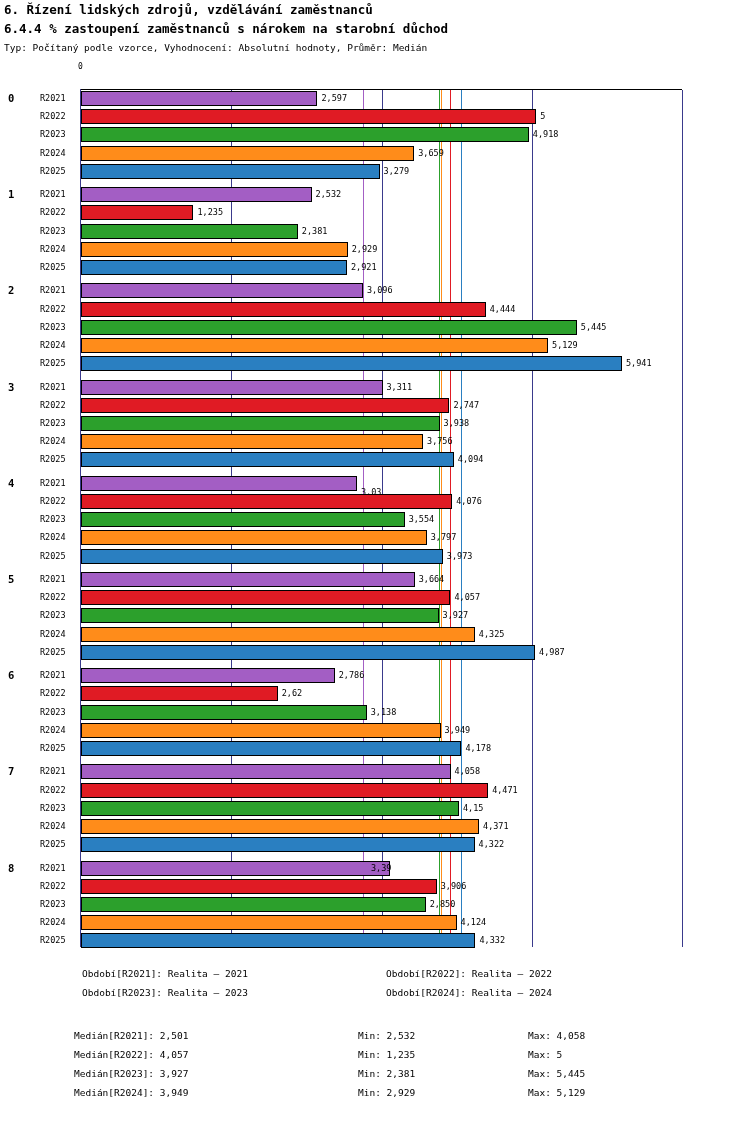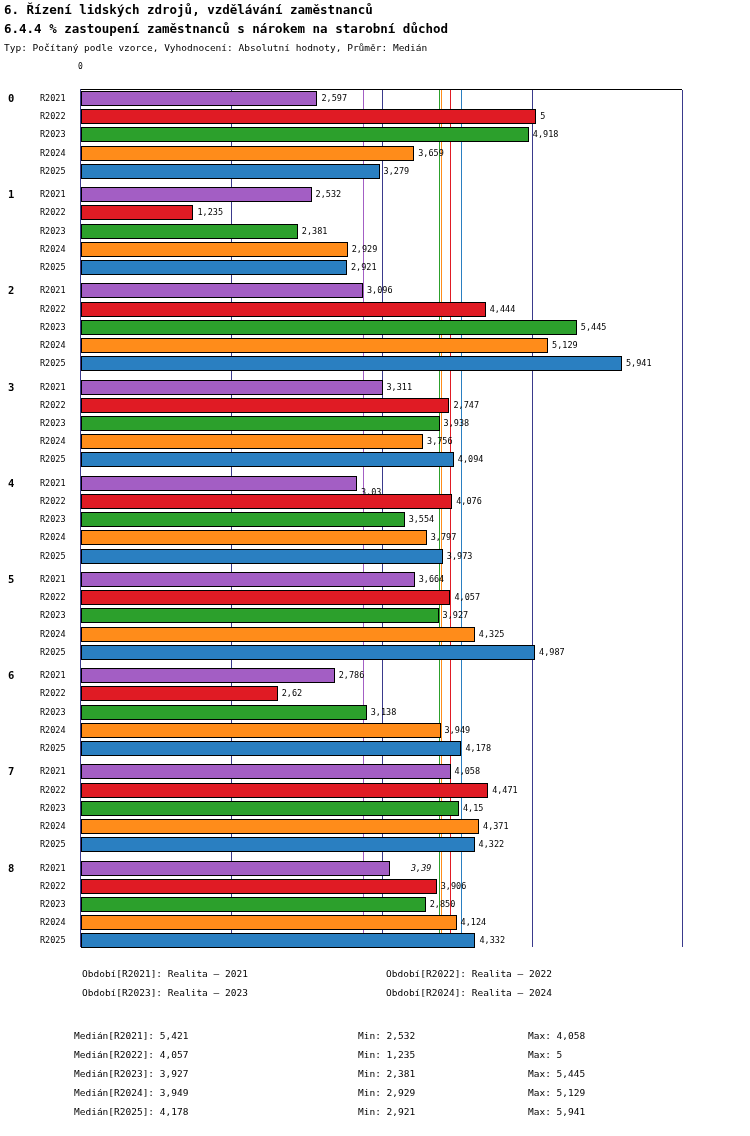--- a/index.html
+++ b/index.html
@@ -338,21 +338,21 @@
         </div>
         <div class="row" style="top: 774.2px;">
           <div class="row-label">R2025</div>
           <div class="bar" style="width: 393.564px; background: rgb(42, 127, 193);"></div>
           <div class="bar-value" style="left: 478.564px;">4,322</div>
         </div>
         <div class="group-label" style="top: 799.6px;">8</div>
         <div class="row" style="top: 797.6px;">
           <div class="row-label">R2021</div>
           <div class="bar" style="width: 308.695px; background: rgb(163, 94, 196);"></div>
-          <div class="bar-value" style="left: 411px; font-style: italic;">3,39</div>
+          <div class="bar-value" style="left: 371px;">3,39</div>
         </div>
         <div class="row" style="top: 815.8px;">
           <div class="row-label">R2022</div>
           <div class="bar" style="width: 355.683px; background: rgb(224, 27, 36);"></div>
           <div class="bar-value" style="left: 440.683px;">3,906</div>
         </div>
         <div class="row" style="top: 834px;">
           <div class="row-label">R2023</div>
           <div class="bar" style="width: 344.664px; background: rgb(44, 160, 44);"></div>
           <div class="bar-value" style="left: 429.664px;">2,850</div>
@@ -375,39 +375,34 @@
         <div class="leg-c1">Období[R2021]: Realita – 2021</div>
         <div class="leg-c2">Období[R2022]: Realita – 2022</div>
       </div>
       <div class="leg-row">
         <div class="leg-c1">Období[R2023]: Realita – 2023</div>
         <div class="leg-c2">Období[R2024]: Realita – 2024</div>
       </div>
     </div>
   <div id="stats">
       <div class="st-row">
-        <div class="st-a">Medián[R2021]: 5,421</div>
+        <div class="st-a">Medián[R2021]: 2,501</div>
         <div class="st-b">Min: 2,532</div>
         <div class="st-c">Max: 4,058</div>
       </div>
       <div class="st-row">
         <div class="st-a">Medián[R2022]: 4,057</div>
         <div class="st-b">Min: 1,235</div>
         <div class="st-c">Max: 5</div>
       </div>
       <div class="st-row">
         <div class="st-a">Medián[R2023]: 3,927</div>
         <div class="st-b">Min: 2,381</div>
         <div class="st-c">Max: 5,445</div>
       </div>
       <div class="st-row">
         <div class="st-a">Medián[R2024]: 3,949</div>
         <div class="st-b">Min: 2,929</div>
         <div class="st-c">Max: 5,129</div>
       </div>
-      <div class="st-row">
-        <div class="st-a">Medián[R2025]: 4,178</div>
-        <div class="st-b">Min: 2,921</div>
-        <div class="st-c">Max: 5,941</div>
-      </div>
     </div>
 
 </div>
 
 </body></html>

